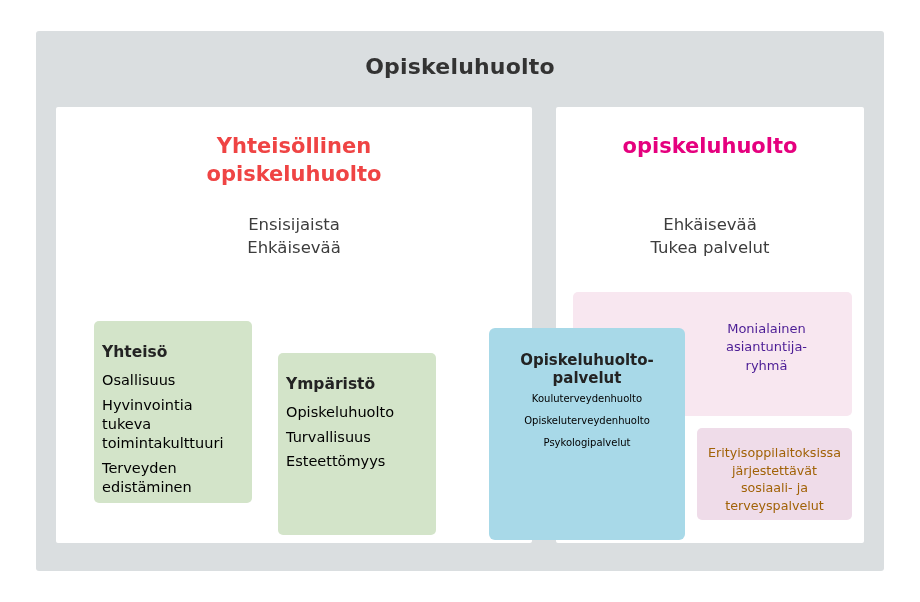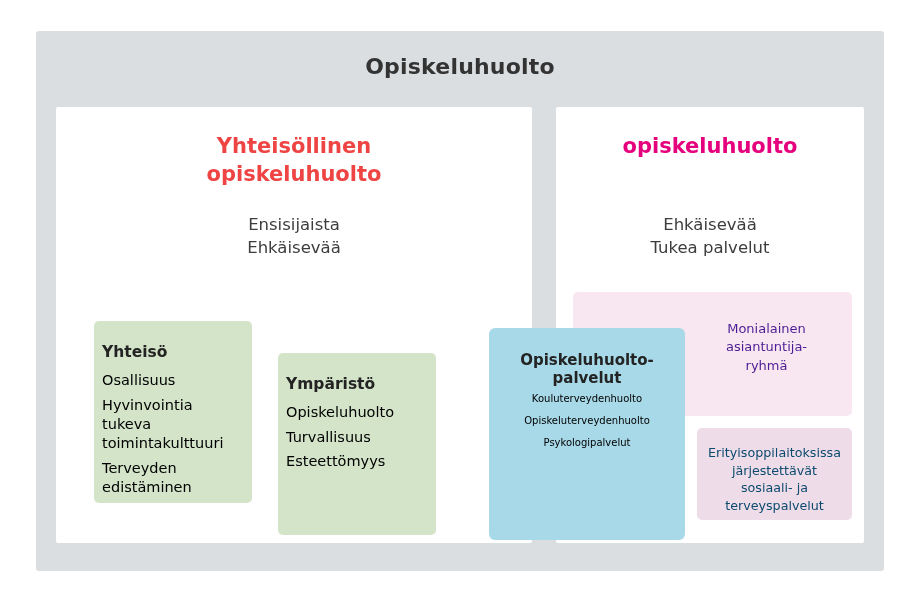--- a/index.html
+++ b/index.html
@@ -138,21 +138,21 @@
     width: 155px;
     height: 92px;
     background: #efdce9;
     border-radius: 5px;
     box-sizing: border-box;
     padding: 16px 8px 0 8px;
     text-align: center;
   }
   .pink-box .pink-line {
     font-size: 12.7px;
-    color: #0c4a6e;
+    color: #a16207;
     line-height: 1.38;
   }
 
   
   .blue-box {
     position: absolute;
     left: 489px;
     top: 328px;
     width: 196px;
     height: 212px;

